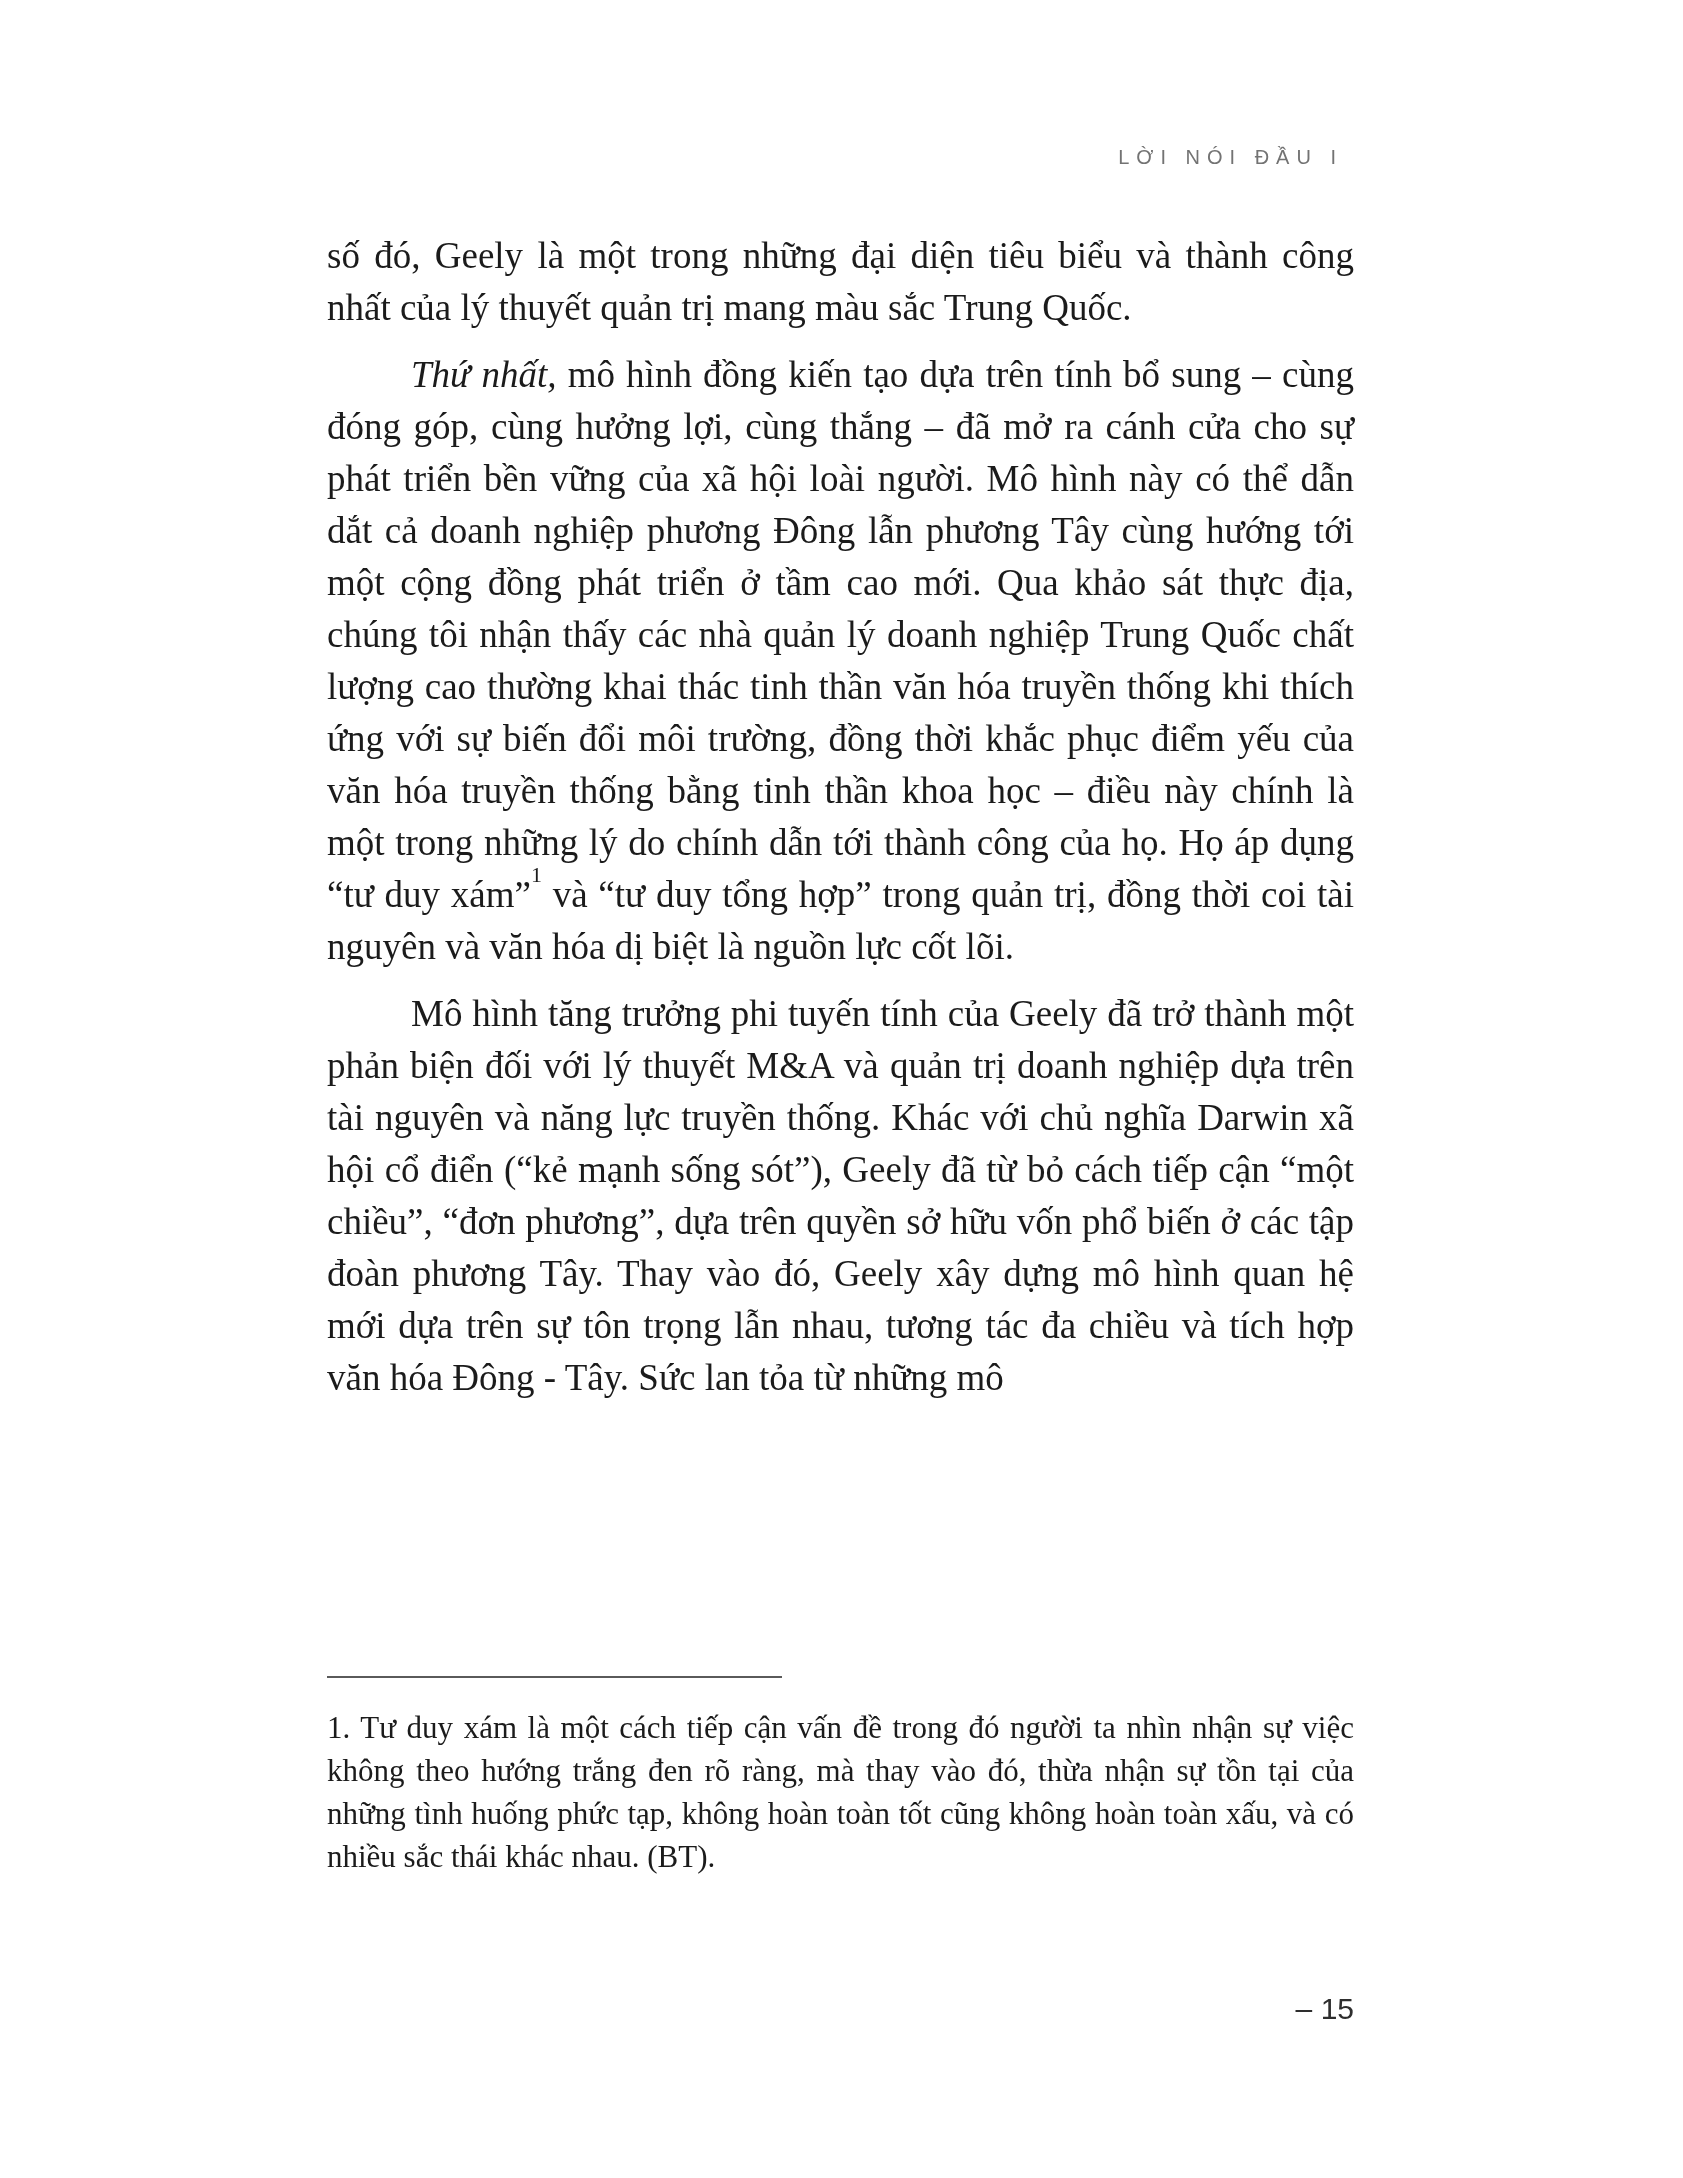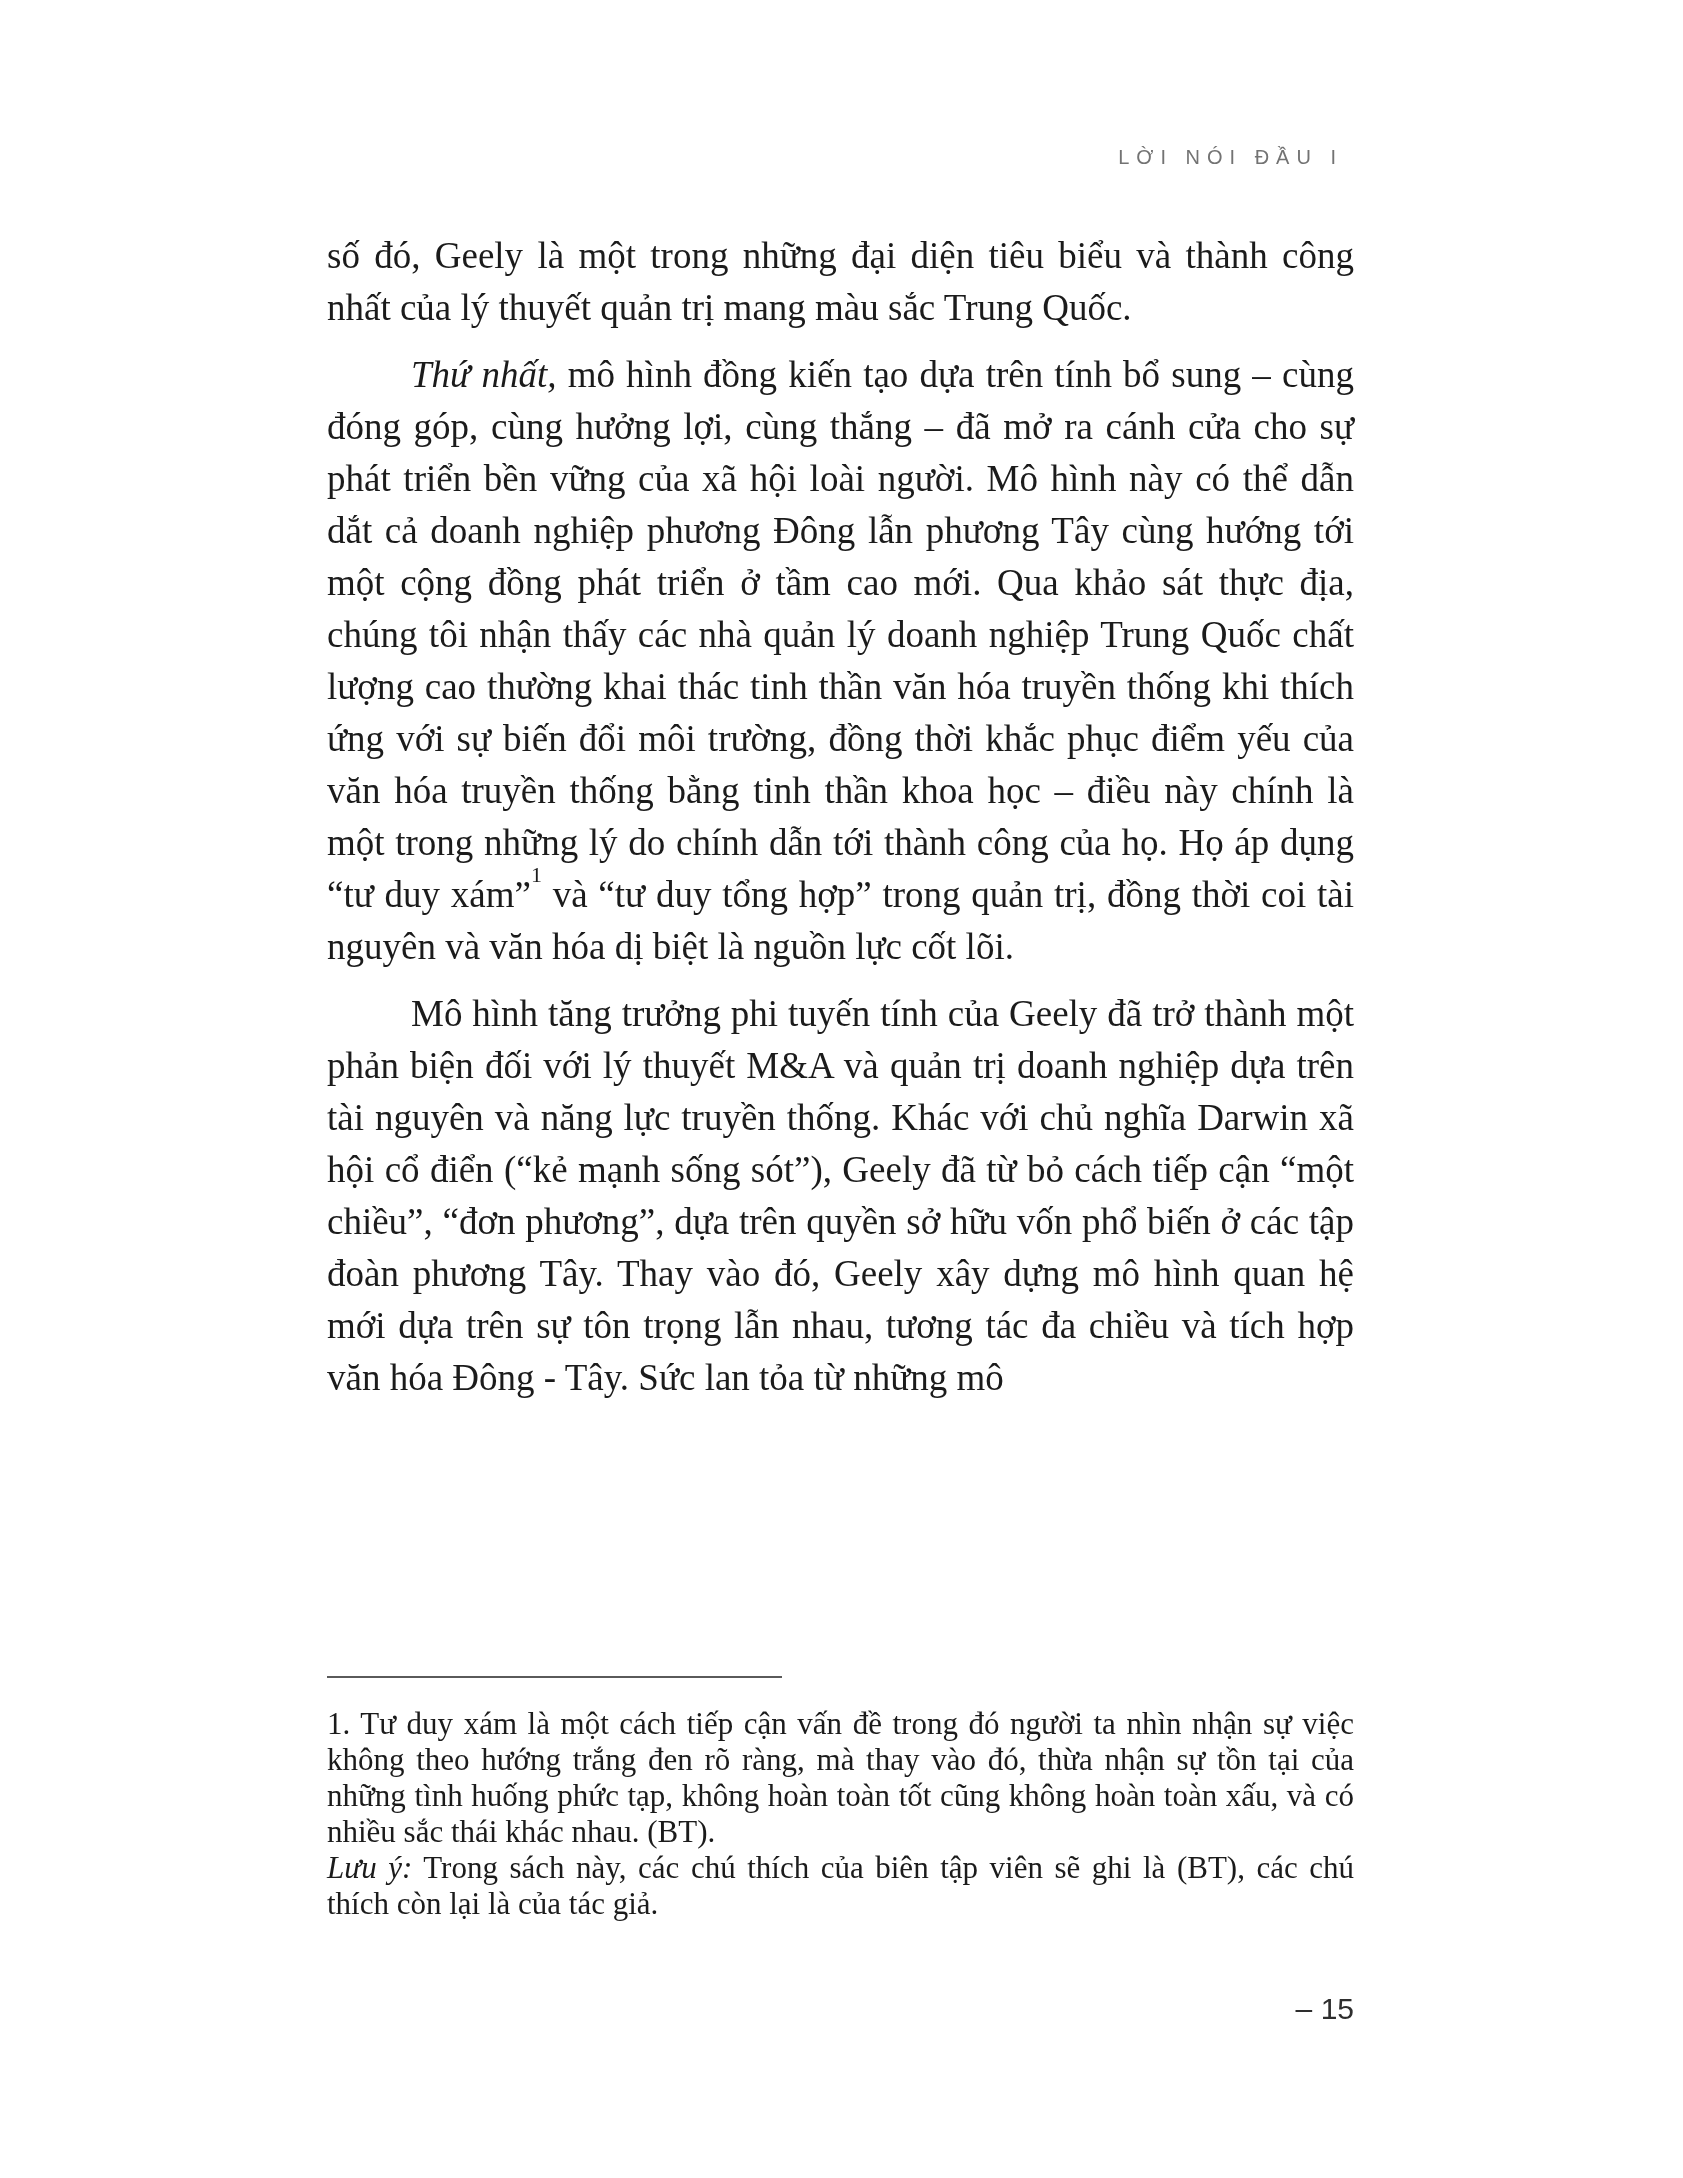--- a/index.html
+++ b/index.html
@@ -54,21 +54,21 @@
     width: 1027px;
   }
   .footnote-divider {
     border: none;
     border-top: 2px solid #5a5a5a;
     width: 455px;
     margin: 0 0 28px 0;
   }
   .footnote {
     font-size: 31px;
-    line-height: 36px;
+    line-height: 43px;
     text-align: justify;
     color: #1b1b1b;
   }
   .page-number {
     position: absolute;
     top: 1992px;
     left: 8px;
     width: 1346px;
     text-align: right;
     font-family: "Liberation Sans", sans-serif;
@@ -89,17 +89,16 @@
 
   <p class="para"><em>Thứ nhất,</em><span> mô hình đồng kiến tạo dựa trên tính bổ sung – cùng đóng góp, cùng hưởng lợi, cùng thắng – đã mở ra cánh cửa cho sự phát triển bền vững của xã hội loài người. Mô hình này có thể dẫn dắt cả doanh nghiệp phương Đông lẫn phương Tây cùng hướng tới một cộng đồng phát triển ở tầm cao mới. Qua khảo sát thực địa, chúng tôi nhận thấy các nhà quản lý doanh nghiệp Trung Quốc chất lượng cao thường khai thác tinh thần văn hóa truyền thống khi thích ứng với sự biến đổi môi trường, đồng thời khắc phục điểm yếu của văn hóa truyền thống bằng tinh thần khoa học – điều này chính là một trong những lý do chính dẫn tới thành công của họ. Họ áp dụng “tư duy xám”</span><sup class="fn-ref">1</sup><span> và “tư duy tổng hợp” trong quản trị, đồng thời coi tài nguyên và văn hóa dị biệt là nguồn lực cốt lõi.</span></p>
 
   <p class="para">Mô hình tăng trưởng phi tuyến tính của Geely đã trở thành một phản biện đối với lý thuyết M&amp;A và quản trị doanh nghiệp dựa trên tài nguyên và năng lực truyền thống. Khác với chủ nghĩa Darwin xã hội cổ điển (“kẻ mạnh sống sót”), Geely đã từ bỏ cách tiếp cận “một chiều”, “đơn phương”, dựa trên quyền sở hữu vốn phổ biến ở các tập đoàn phương Tây. Thay vào đó, Geely xây dựng mô hình quan hệ mới dựa trên sự tôn trọng lẫn nhau, tương tác đa chiều và tích hợp văn hóa Đông - Tây. Sức lan tỏa từ những mô</p>
 
 </main>
 
 <div class="footnote-area">
   <hr class="footnote-divider">
   <p class="footnote">1. Tư duy xám là một cách tiếp cận vấn đề trong đó người ta nhìn nhận sự việc không theo hướng trắng đen rõ ràng, mà thay vào đó, thừa nhận sự tồn tại của những tình huống phức tạp, không hoàn toàn tốt cũng không hoàn toàn xấu, và có nhiều sắc thái khác nhau. (BT).</p>
-  <p class="footnote"><em>Lưu ý:</em><span> Trong sách này, các chú thích của biên tập viên sẽ ghi là (BT), các chú thích còn lại là của tác giả.</span></p>
 </div>
 
 <div class="page-number">– 15</div>
 
 
 </body></html>

